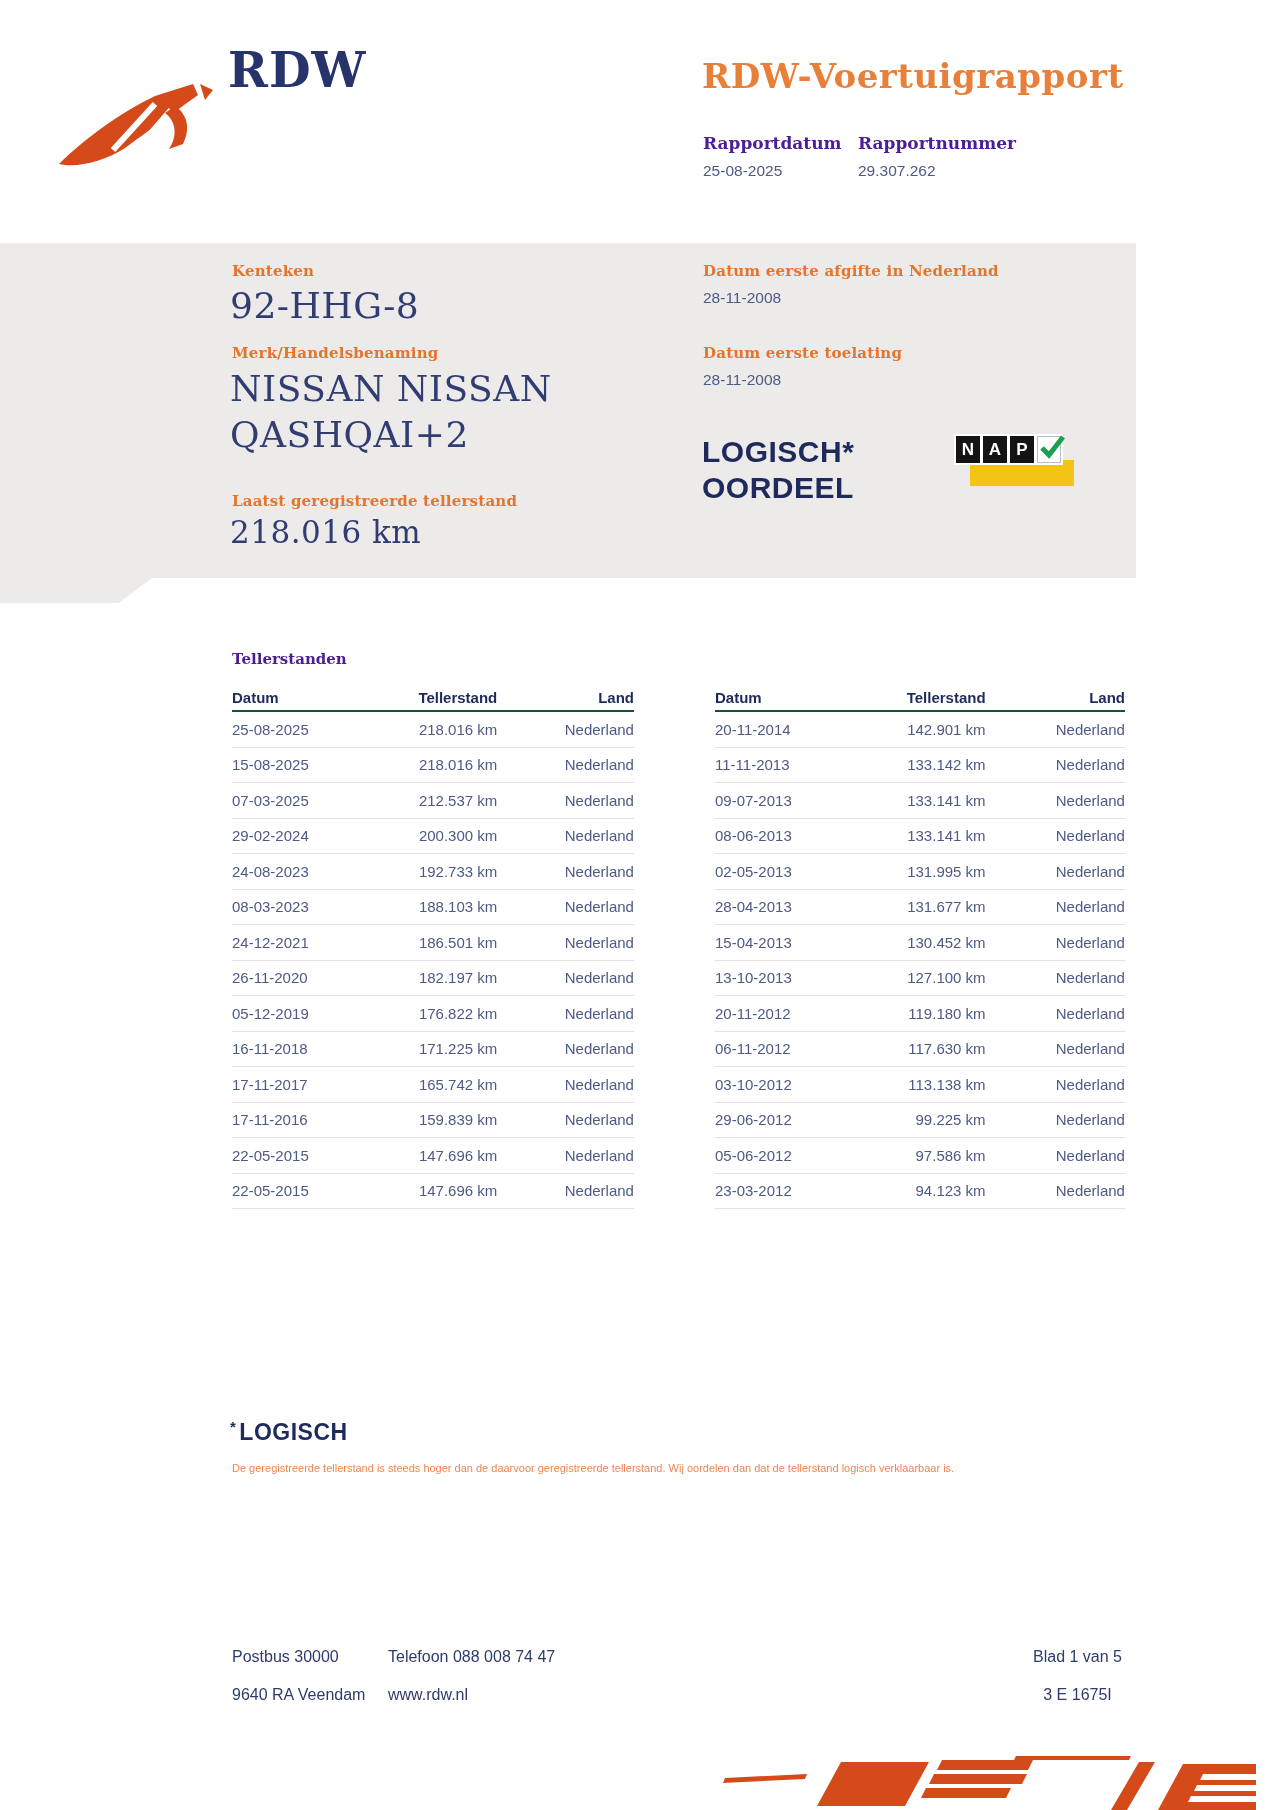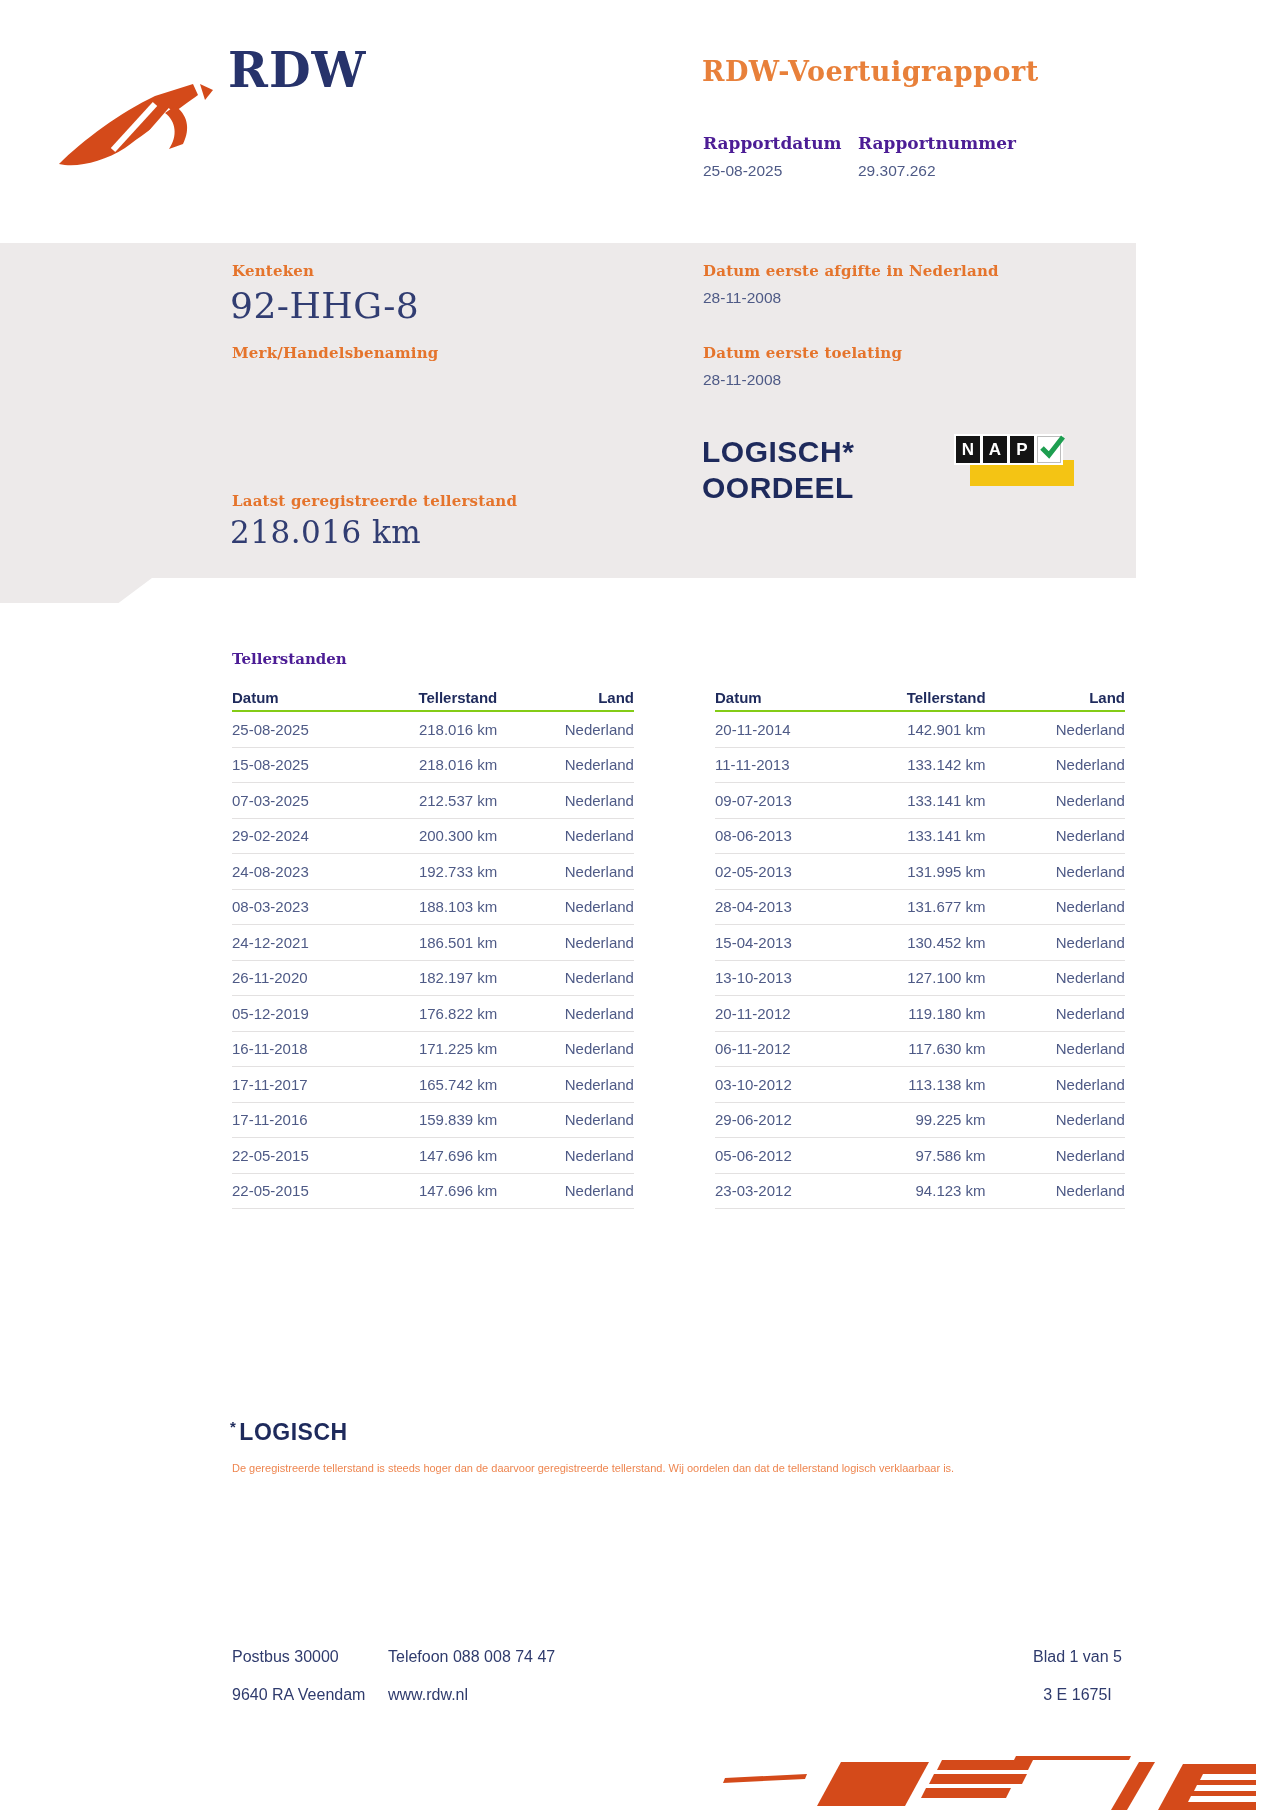--- a/index.html
+++ b/index.html
@@ -4,21 +4,21 @@
 <style>
   html,body{margin:0;padding:0;background:#ffffff;}
   .page{position:relative;width:1256px;height:1810px;background:#ffffff;overflow:hidden;
         font-family:"Liberation Sans",sans-serif;}
 
   
   .logo-wrap{position:absolute;left:55px;top:78px;width:170px;height:95px;}
   .logo-text{position:absolute;left:228px;top:42px;font-family:"DejaVu Serif",serif;
              font-weight:700;font-size:48px;color:#27336b;letter-spacing:1px;}
   .doc-title{position:absolute;left:702px;top:56px;font-family:"DejaVu Serif",serif;
-             font-weight:700;font-size:27px;color:#e8803a;letter-spacing:0.5px;}
+             font-weight:700;font-size:34px;color:#e8803a;letter-spacing:0.5px;}
   .meta-label{font-family:"DejaVu Serif",serif;font-weight:700;font-size:17px;color:#4c1d95;}
   .meta-value{font-size:15.5px;color:#4e5a86;margin-top:9px;}
   .meta-date{position:absolute;left:703px;top:133px;}
   .meta-num{position:absolute;left:858px;top:133px;}
 
   
   .gray-band{position:absolute;left:0;top:243px;width:1136px;height:335px;background:#edeaea;}
   .gray-tab{position:absolute;left:0;top:578px;width:152px;height:25px;background:#edeaea;
             clip-path:polygon(0 0,100% 0,78% 100%,0 100%);}
   .lbl-orange{position:absolute;font-family:"DejaVu Serif",serif;font-weight:700;
@@ -40,21 +40,21 @@
              border:1px solid #bdbdbd;box-sizing:border-box;position:relative;}
   .nap-check svg{position:absolute;left:-2px;top:-7px;}
 
   
   .section-title{position:absolute;left:232px;top:650px;font-family:"DejaVu Serif",serif;
                  font-weight:700;font-size:15px;color:#4c1d95;}
   .otable{position:absolute;top:684px;}
   .otable.left{left:232px;width:402px;}
   .otable.right{left:715px;width:410px;}
   .thead{display:grid;grid-template-columns:34% 32% 34%;height:26px;align-items:center;
-         border-bottom:2px solid #84cc16;font-weight:700;font-size:15px;color:#1e2a5c;}
+         border-bottom:2px solid #14532d;font-weight:700;font-size:15px;color:#1e2a5c;}
   .trow{display:grid;grid-template-columns:34% 32% 34%;height:35.5px;align-items:center;
         border-bottom:1px solid #e3e1e1;font-size:15px;color:#4e5a86;box-sizing:border-box;}
   .c0{text-align:left;}
   .c1{text-align:right;}
   .c2{text-align:right;}
 
   
   .expl-head{position:absolute;left:230px;top:1418px;font-size:23px;font-weight:700;
              color:#1e2a5c;letter-spacing:0.5px;}
   .expl-head .ast{font-size:15px;vertical-align:8px;margin-right:3px;}
@@ -97,20 +97,21 @@
     <div class="meta-value">29.307.262</div>
   </div>
 
   <div class="gray-band"></div>
   <div class="gray-tab"></div>
 
   <div class="lbl-orange" style="left:232px;top:262px;">Kenteken</div>
   <div class="big-serif" style="left:230px;top:285px;">92-HHG-8</div>
 
   <div class="lbl-orange" style="left:232px;top:344px;">Merk/Handelsbenaming</div>
+  <div class="big-serif" style="left:230px;top:366px;width:430px;line-height:46px;">NISSAN NISSAN QASHQAI+2</div>
 
   <div class="lbl-orange" style="left:232px;top:492px;">Laatst geregistreerde tellerstand</div>
   <div class="big-serif" style="left:230px;top:514px;font-size:31px;">218.016 km</div>
 
   <div class="lbl-orange" style="left:703px;top:262px;">Datum eerste afgifte in Nederland</div>
   <div class="val-sans" style="left:703px;top:289px;">28-11-2008</div>
 
   <div class="lbl-orange" style="left:703px;top:344px;">Datum eerste toelating</div>
   <div class="val-sans" style="left:703px;top:371px;">28-11-2008</div>
 

